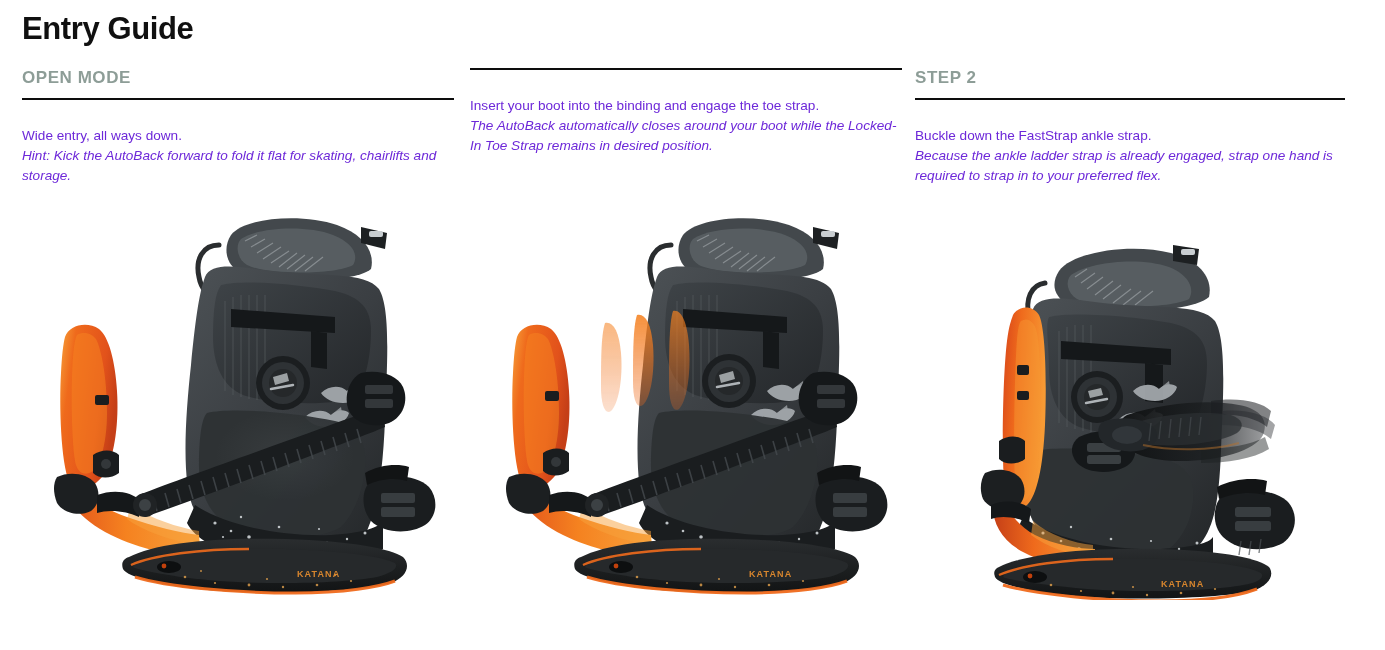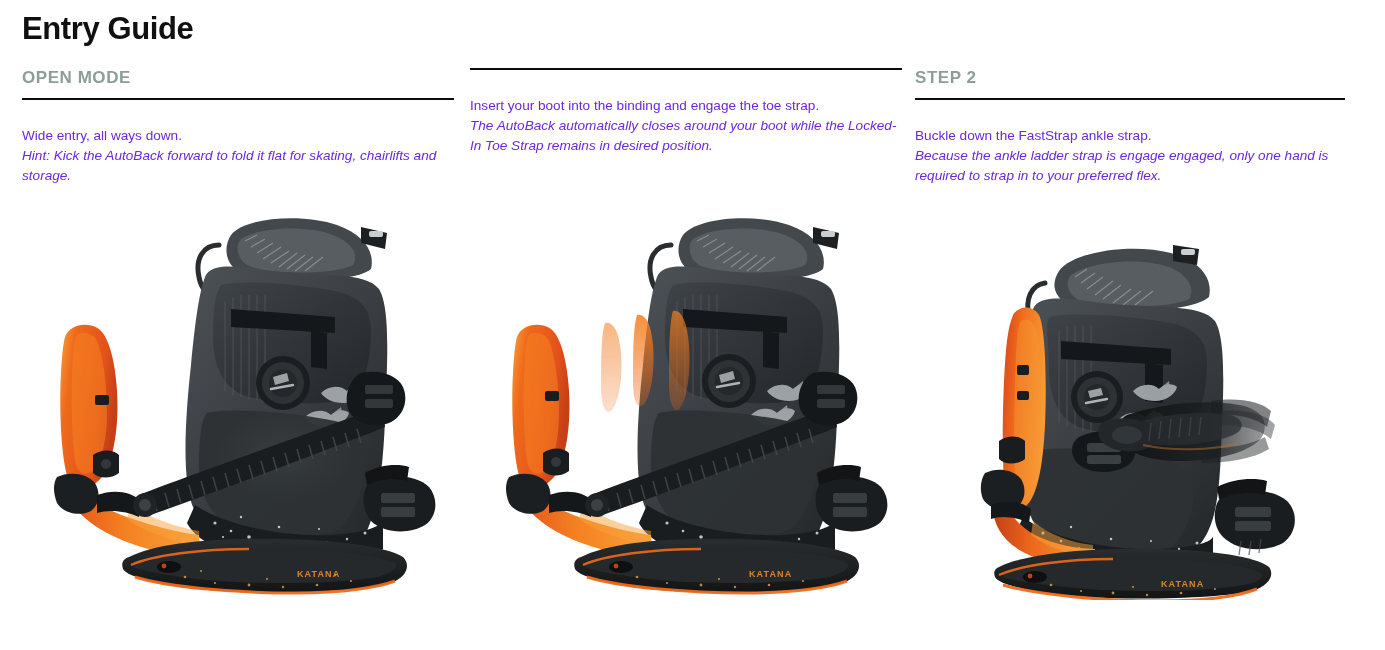--- a/index.html
+++ b/index.html
@@ -125,21 +125,21 @@
         <div class="lead">Insert your boot into the binding and engage the toe strap.</div>
         <div class="hint">The AutoBack automatically closes around your boot while the Locked-In Toe Strap remains in desired position.</div>
       </div>
     </div>
 
     <div class="col col-3">
       <div class="col-head">STEP 2</div>
       <div class="col-rule"></div>
       <div class="col-body">
         <div class="lead">Buckle down the FastStrap ankle strap.</div>
-        <div class="hint">Because the ankle ladder strap is engage engaged, only one hand is required to strap in to your preferred flex.</div>
+        <div class="hint">Because the ankle ladder strap is already engaged, strap one hand is required to strap in to your preferred flex.</div>
       </div>
     </div>
 
   </div>
 
   <div class="figures">
 
     <div class="figure fig-1">
       <svg viewBox="0 0 430 395" xmlns="http://www.w3.org/2000/svg">
         <defs>

